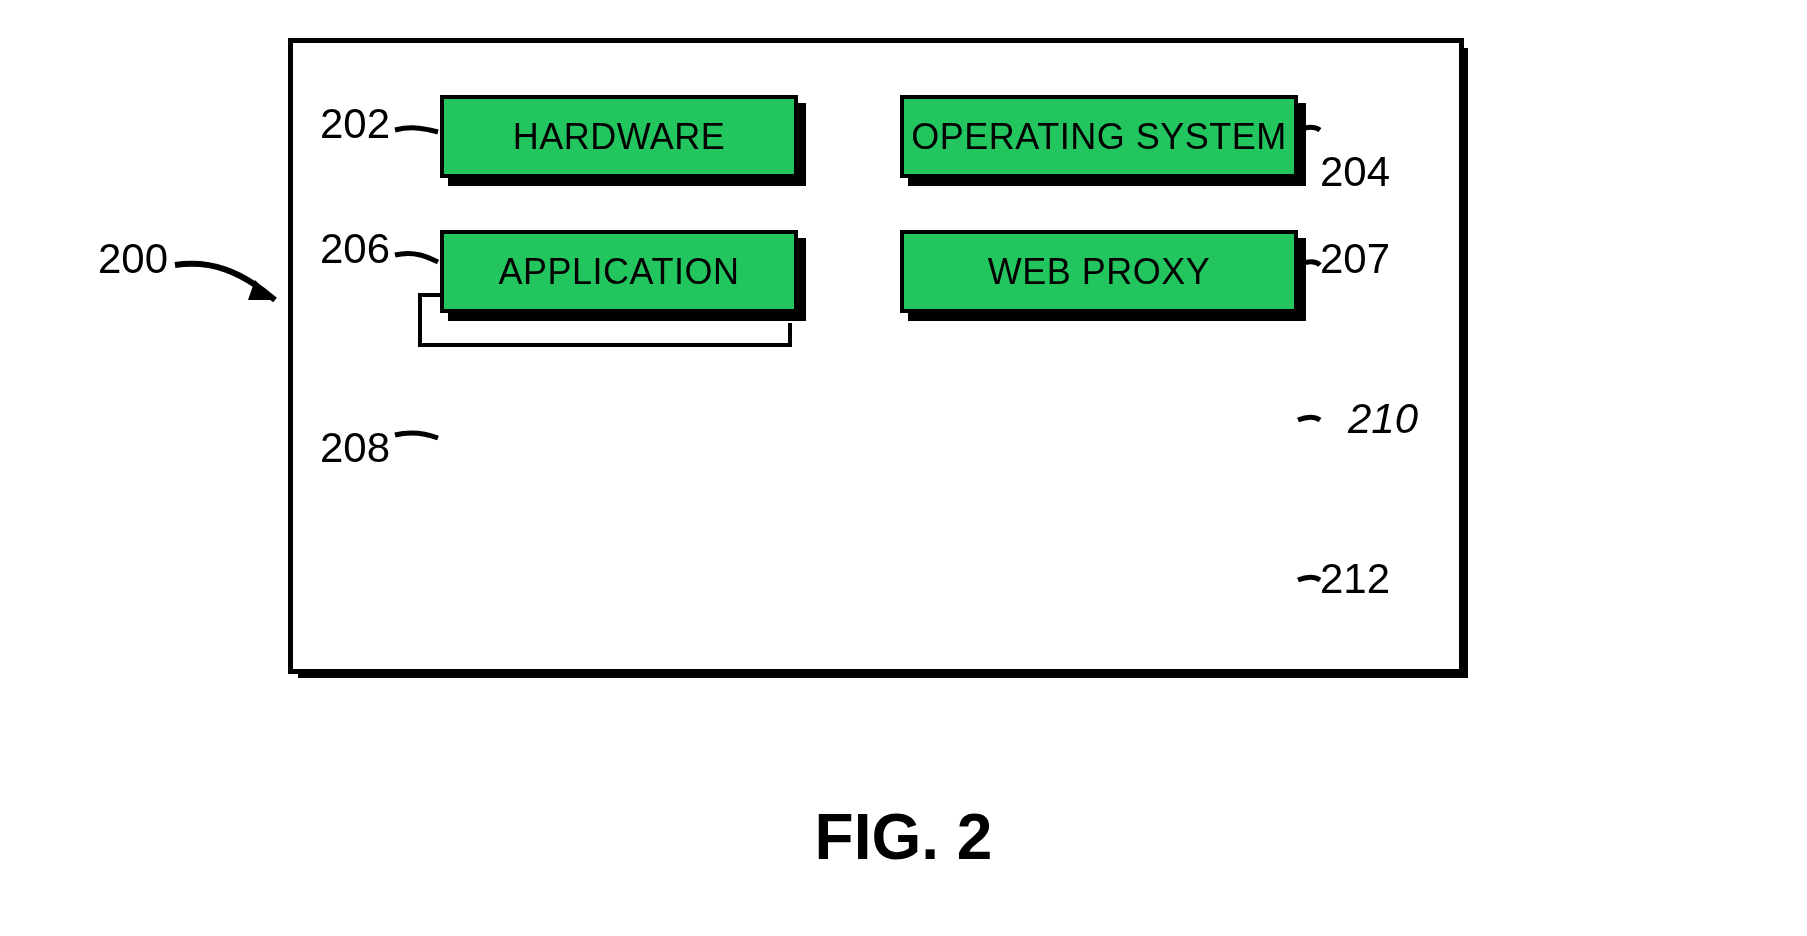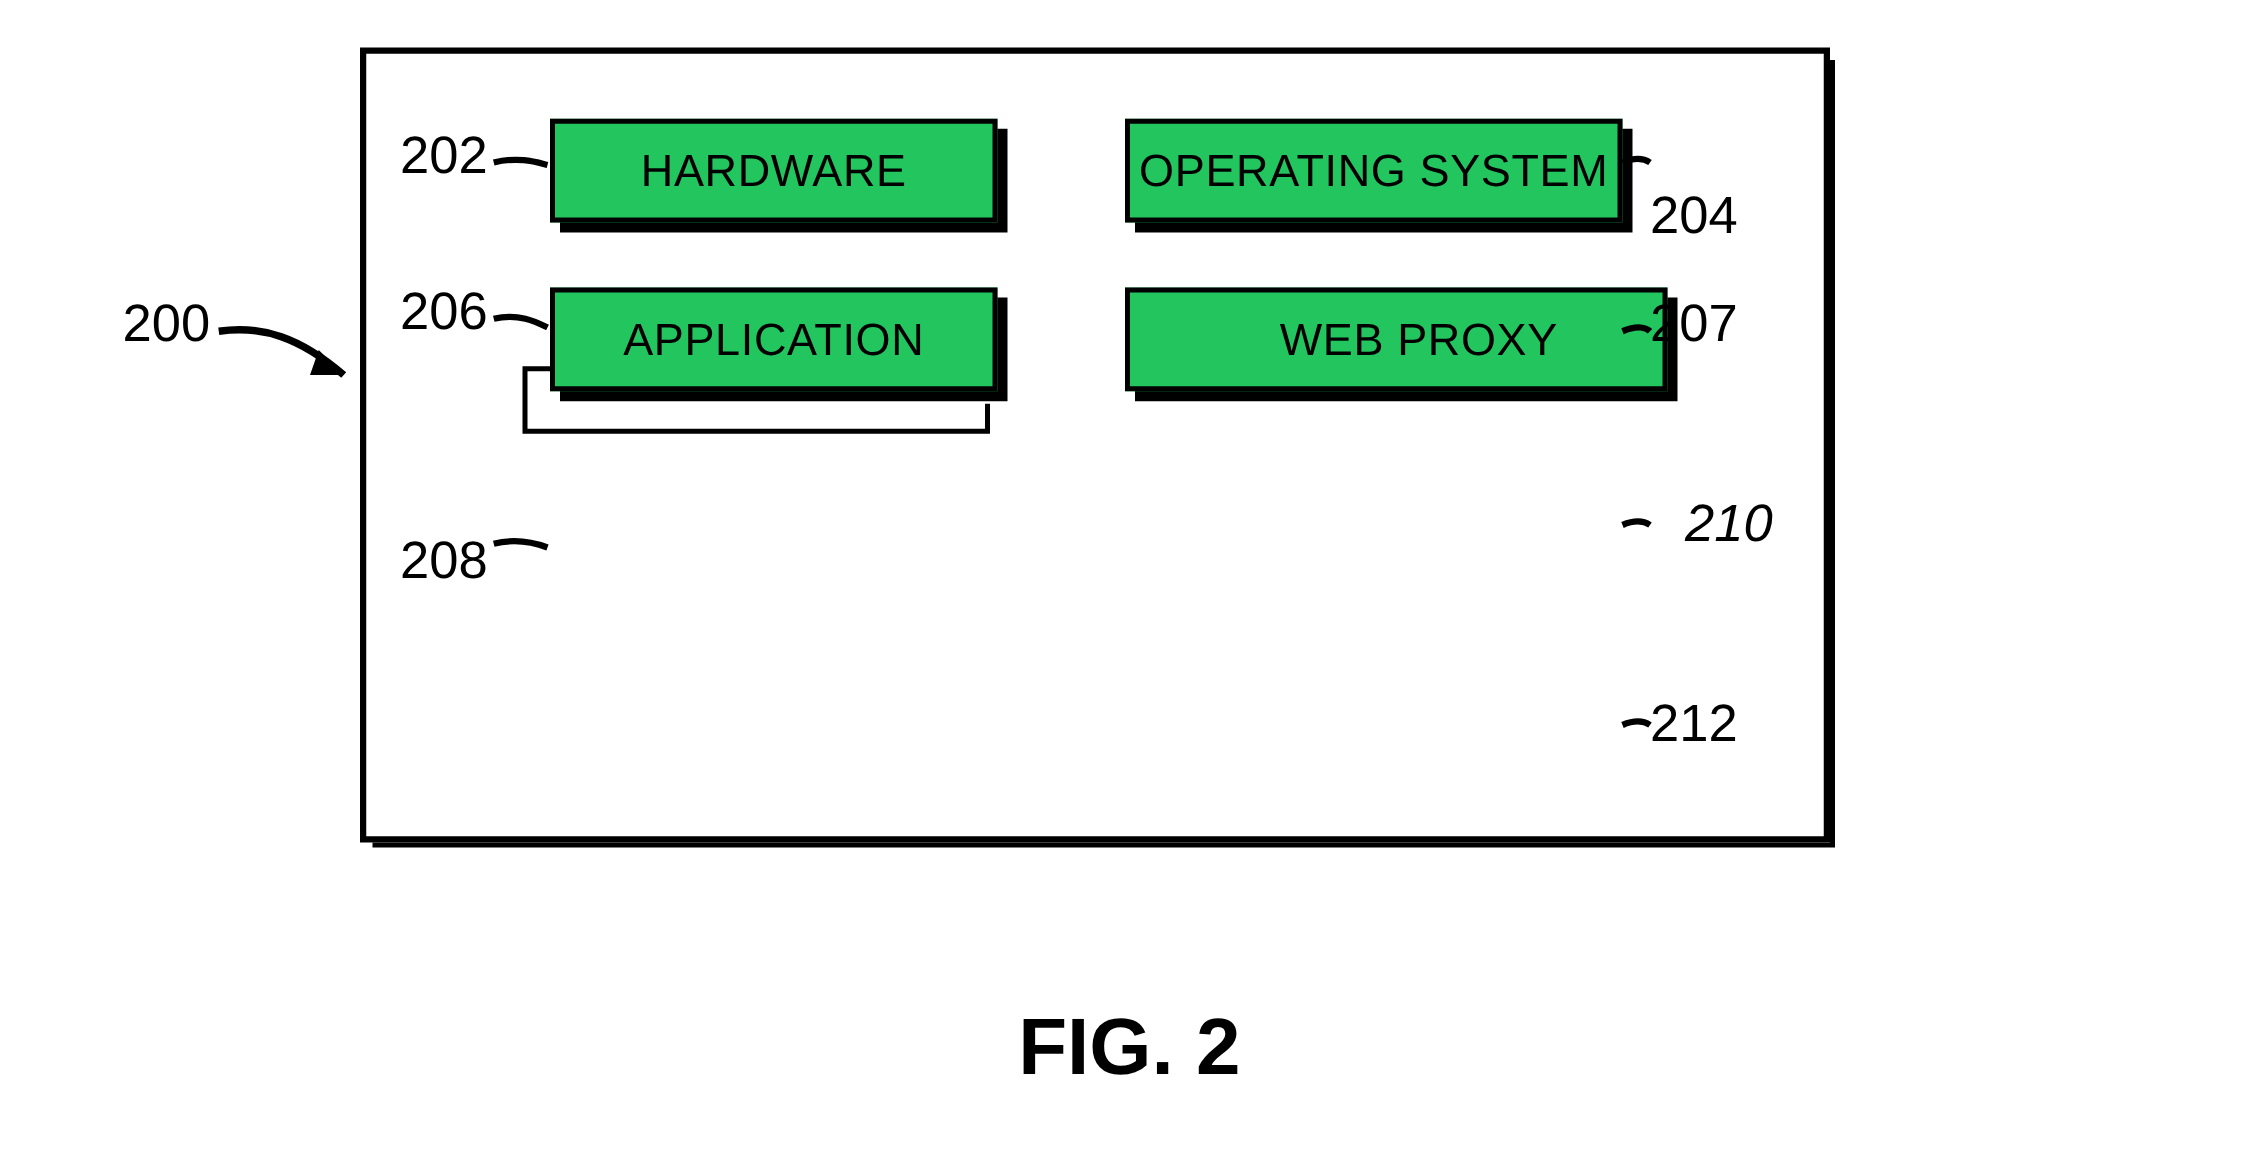--- a/index.html
+++ b/index.html
@@ -86,21 +86,21 @@
   <div class="box" style="left:440px; top:95px; width:350px; height:75px;">
     <span>HARDWARE</span>
   </div>
   <div class="box" style="left:900px; top:95px; width:390px; height:75px;">
     <span>OPERATING SYSTEM</span>
   </div>
 
   <div class="box" style="left:440px; top:230px; width:350px; height:75px;">
     <span>APPLICATION</span>
   </div>
-  <div class="box" style="left:900px; top:230px; width:390px; height:75px;padding-left:36px;">
+  <div class="box" style="left:900px; top:230px; width:390px; height:75px;">
     <span>WEB PROXY</span>
   </div>
 
 
 
   <span class="ref-label" style="left:98px; top:235px;">200</span>
   <span class="ref-label" style="left:320px; top:100px;">202</span>
   <span class="ref-label" style="left:1320px; top:100px;margin-top:48px;">204</span>
   <span class="ref-label" style="left:320px; top:225px;">206</span>
   <span class="ref-label" style="left:1320px; top:235px;">207</span>

